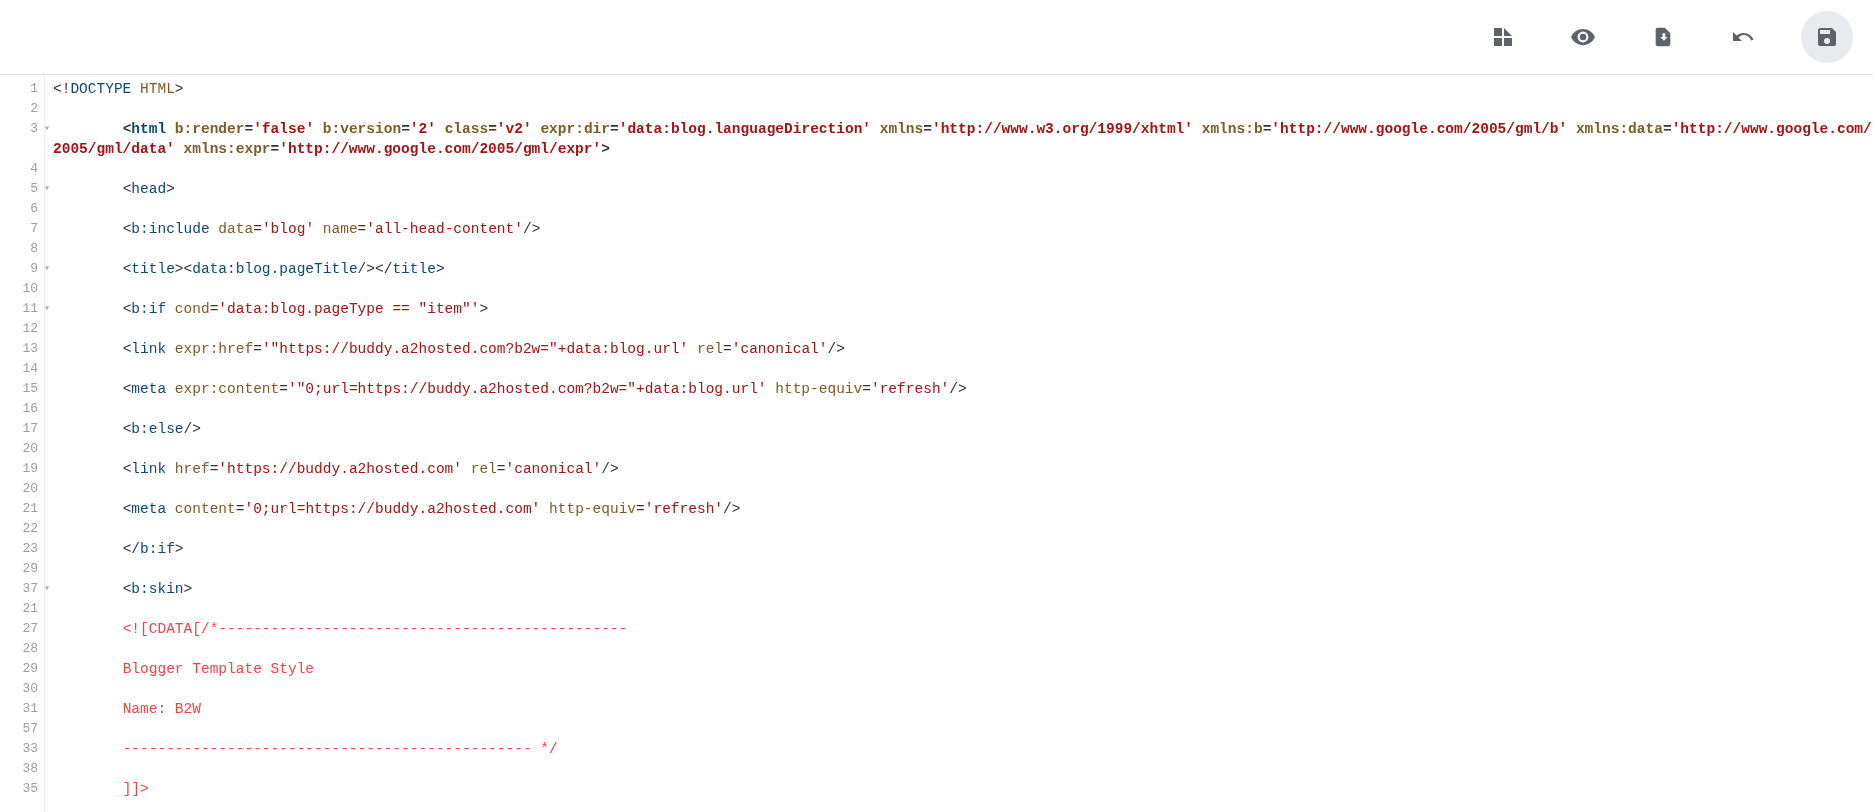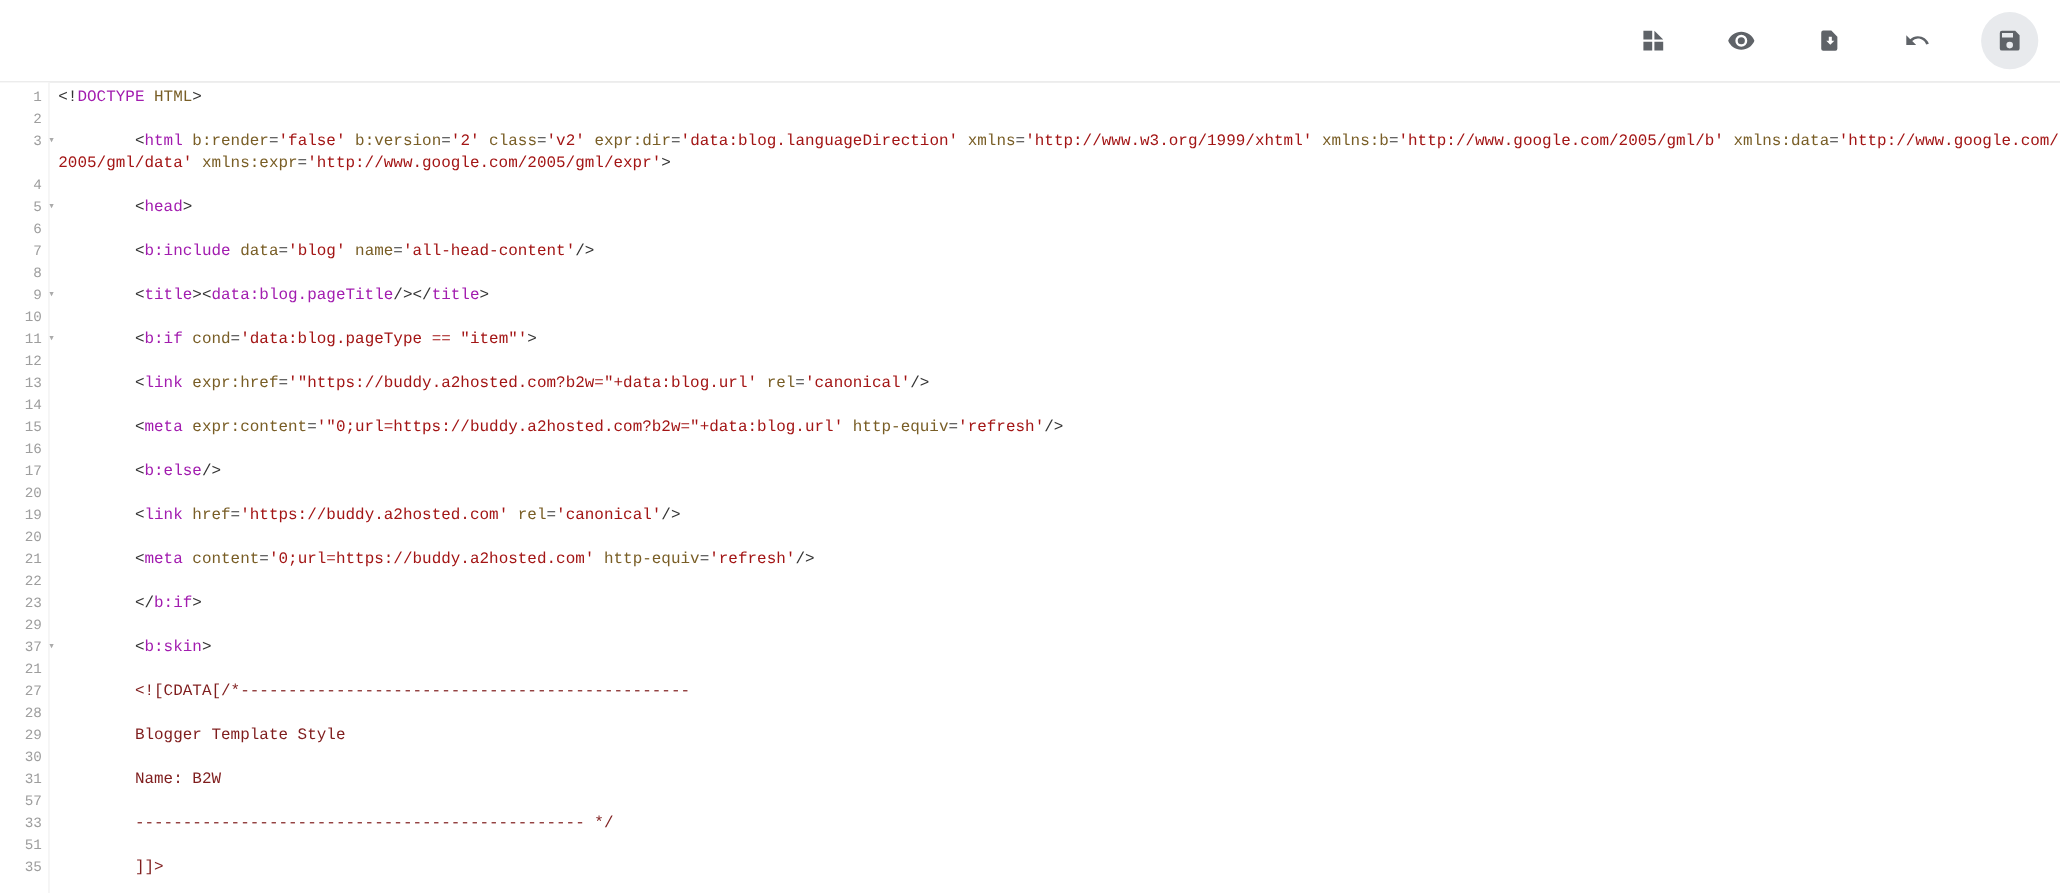--- a/index.html
+++ b/index.html
@@ -66,26 +66,26 @@
     padding: 4px 0 4px 8px;
     color: #333;
     white-space: pre;
     overflow: hidden;
   }
   .code .row {
     height: 20px;
     white-space: pre-wrap;
     word-break: break-all;
   }
-  .code .row.tall { height: 40px; } 
-  .tag   { color: #a21caf; }
+  .code .row.tall { height: 40px; font-weight: bold; } 
+  .tag   { color: #0c4a6e; }
   .attr  { color: #795e26; }
   .str   { color: #a31515; }
   .punct { color: #333; }
-  .txt   { color: #7f1d1d; }
+  .txt   { color: #ef4444; }
 </style>
 </head>
 <body>
 
 <div class="toolbar">
   <div class="tb-btn" title="Customize">
     <svg width="24" height="24" viewBox="0 0 24 24">
         <path d="M3 3h8v8H3V3zm10 0l8 8h-8V3zM3 13h8v8H3v-8zm10 0h8v8h-8v-8z"></path>
       </svg>
   </div>
@@ -139,17 +139,17 @@
       <div class="ln">29</div>
       <div class="ln fold">37</div>
       <div class="ln">21</div>
       <div class="ln">27</div>
       <div class="ln">28</div>
       <div class="ln">29</div>
       <div class="ln">30</div>
       <div class="ln">31</div>
       <div class="ln">57</div>
       <div class="ln">33</div>
-      <div class="ln">51</div>
+      <div class="ln">38</div>
       <div class="ln">35</div>
     </div>
   <div class="code" id="code"><div class="row"><span class="punct">&lt;!</span><span class="tag">DOCTYPE</span> <span class="attr">HTML</span><span class="punct">&gt;</span></div><div class="row">&nbsp;</div><div class="row tall">        <span class="punct">&lt;</span><span class="tag">html</span> <span class="attr">b:render</span>=<span class="str">'false'</span> <span class="attr">b:version</span>=<span class="str">'2'</span> <span class="attr">class</span>=<span class="str">'v2'</span> <span class="attr">expr:dir</span>=<span class="str">'data:blog.languageDirection'</span> <span class="attr">xmlns</span>=<span class="str">'http://www.w3.org/1999/xhtml'</span> <span class="attr">xmlns:b</span>=<span class="str">'http://www.google.com/2005/gml/b'</span> <span class="attr">xmlns:data</span>=<span class="str">'http://www.google.com/2005/gml/data'</span> <span class="attr">xmlns:expr</span>=<span class="str">'http://www.google.com/2005/gml/expr'</span><span class="punct">&gt;</span></div><div class="row">&nbsp;</div><div class="row">        <span class="punct">&lt;</span><span class="tag">head</span><span class="punct">&gt;</span></div><div class="row">&nbsp;</div><div class="row">        <span class="punct">&lt;</span><span class="tag">b:include</span> <span class="attr">data</span>=<span class="str">'blog'</span> <span class="attr">name</span>=<span class="str">'all-head-content'</span><span class="punct">/&gt;</span></div><div class="row">&nbsp;</div><div class="row">        <span class="punct">&lt;</span><span class="tag">title</span><span class="punct">&gt;&lt;</span><span class="tag">data:blog.pageTitle</span><span class="punct">/&gt;&lt;/</span><span class="tag">title</span><span class="punct">&gt;</span></div><div class="row">&nbsp;</div><div class="row">        <span class="punct">&lt;</span><span class="tag">b:if</span> <span class="attr">cond</span>=<span class="str">'data:blog.pageType == "item"'</span><span class="punct">&gt;</span></div><div class="row">&nbsp;</div><div class="row">        <span class="punct">&lt;</span><span class="tag">link</span> <span class="attr">expr:href</span>=<span class="str">'"https://buddy.a2hosted.com?b2w="+data:blog.url'</span> <span class="attr">rel</span>=<span class="str">'canonical'</span><span class="punct">/&gt;</span></div><div class="row">&nbsp;</div><div class="row">        <span class="punct">&lt;</span><span class="tag">meta</span> <span class="attr">expr:content</span>=<span class="str">'"0;url=https://buddy.a2hosted.com?b2w="+data:blog.url'</span> <span class="attr">http-equiv</span>=<span class="str">'refresh'</span><span class="punct">/&gt;</span></div><div class="row">&nbsp;</div><div class="row">        <span class="punct">&lt;</span><span class="tag">b:else</span><span class="punct">/&gt;</span></div><div class="row">&nbsp;</div><div class="row">        <span class="punct">&lt;</span><span class="tag">link</span> <span class="attr">href</span>=<span class="str">'https://buddy.a2hosted.com'</span> <span class="attr">rel</span>=<span class="str">'canonical'</span><span class="punct">/&gt;</span></div><div class="row">&nbsp;</div><div class="row">        <span class="punct">&lt;</span><span class="tag">meta</span> <span class="attr">content</span>=<span class="str">'0;url=https://buddy.a2hosted.com'</span> <span class="attr">http-equiv</span>=<span class="str">'refresh'</span><span class="punct">/&gt;</span></div><div class="row">&nbsp;</div><div class="row">        <span class="punct">&lt;/</span><span class="tag">b:if</span><span class="punct">&gt;</span></div><div class="row">&nbsp;</div><div class="row">        <span class="punct">&lt;</span><span class="tag">b:skin</span><span class="punct">&gt;</span></div><div class="row">&nbsp;</div><div class="row">        <span class="txt">&lt;![CDATA[/*-----------------------------------------------</span></div><div class="row">&nbsp;</div><div class="row">        <span class="txt">Blogger Template Style</span></div><div class="row">&nbsp;</div><div class="row">        <span class="txt">Name: B2W</span></div><div class="row">&nbsp;</div><div class="row">        <span class="txt">----------------------------------------------- */</span></div><div class="row">&nbsp;</div><div class="row">        <span class="txt">]]&gt;</span></div></div>
 </div>
 
 </body></html>

